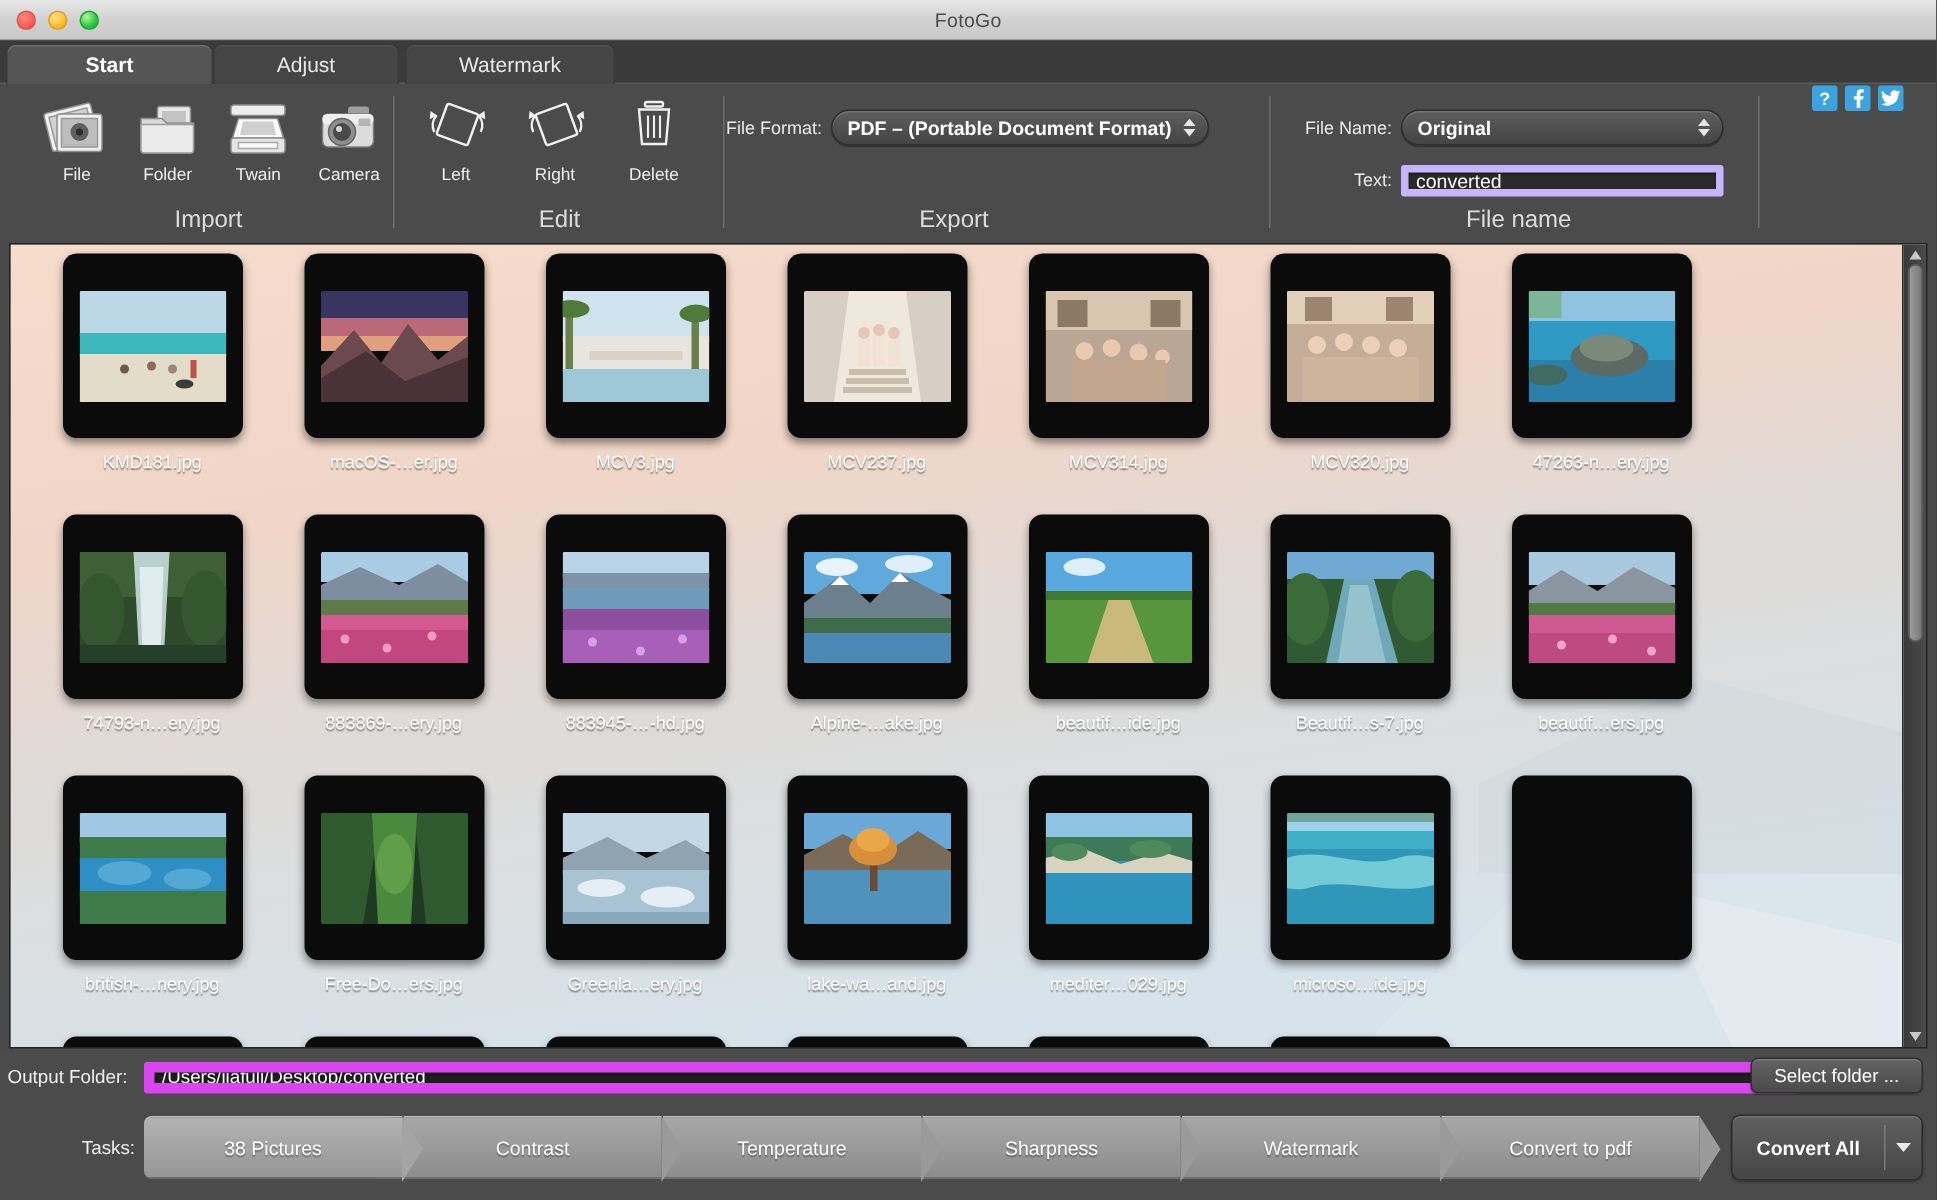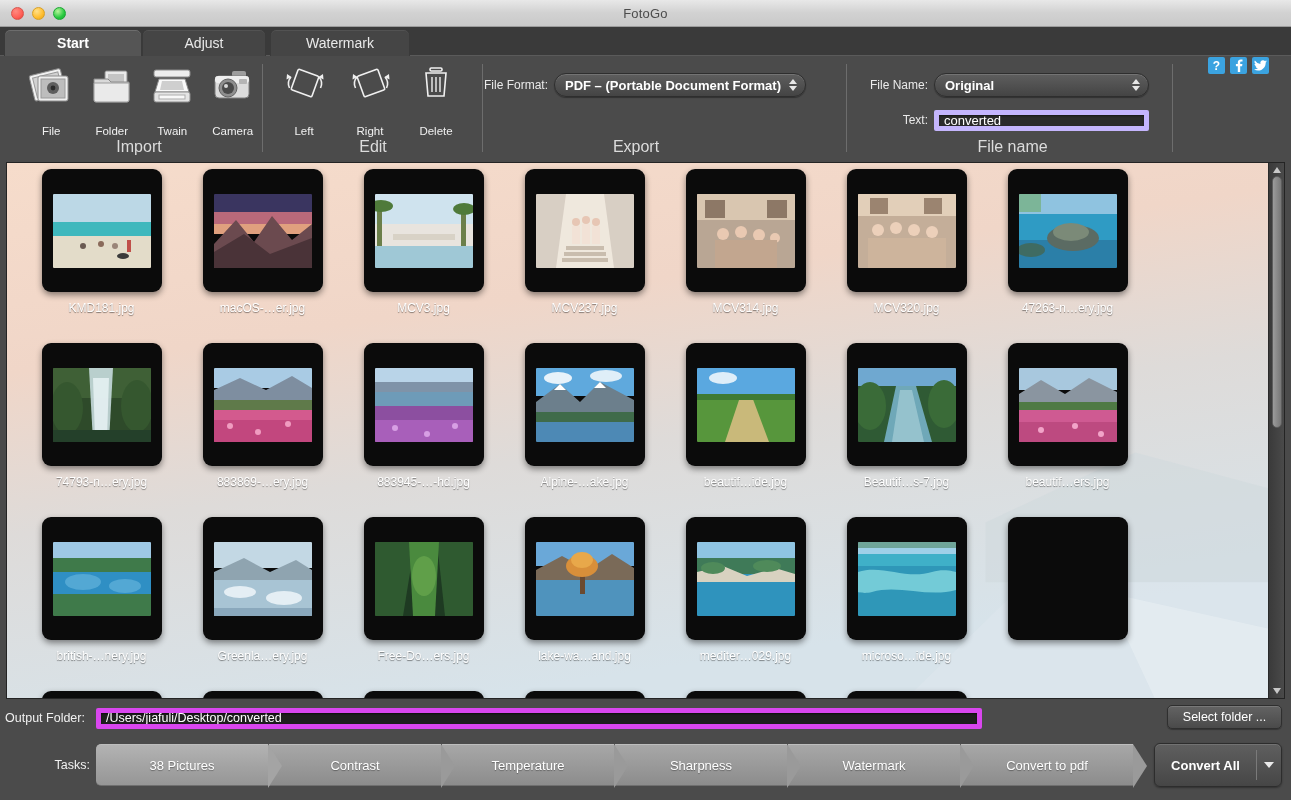--- a/index.html
+++ b/index.html
@@ -78,21 +78,21 @@
   .divider {
     position: absolute; top: 8px; width: 1px; height: 88px;
     background: #6d6d6d;
   }
 
   .ribbon-btn {
     width: 56px; display: flex; flex-direction: column;
     align-items: center; cursor: default; padding-top: 6px;
   }
   .ribbon-btn .glyph { height: 48px; display:flex; align-items:center; justify-content:center; }
-  .ribbon-btn .blabel { font-size: 11.5px; color: #f0f0f0; margin-top: 15px; text-align: center; }
+  .ribbon-btn .blabel { font-size: 11.5px; color: #f0f0f0; margin-top: 1px; text-align: center; }
 
   
   .g-import { left: 22px; width: 234px; }
   .g-import .group-items { padding-left: 6px; gap: 14px; }
   .g-edit { left: 272px; width: 202px; }
   .g-edit .group-items { padding-left: 4px; gap: 10px; }
   .g-export { left: 462px; width: 348px; }
   .g-fname { left: 860px; width: 305px; }
 
   
@@ -207,22 +207,22 @@
   }
 
   
   .bottom {
     position: absolute; left: 0; top: 700px; width: 1291px; height: 100px;
     background: #4b4b4b;
   }
   .out-row { position: absolute; left: 0; top: 6px; width: 1291px; height: 24px; display:flex; align-items:center; }
   .out-label { width: 96px; text-align: center; font-size: 12.5px; color: #f0f0f0; padding-right: 6px; }
   .out-field {
-    width: 886px; height: 21px; background: #1e1e1e;
-    border: 5px solid #d946ef; border-radius: 2px;
+    width: 1103px; height: 21px; background: #1e1e1e;
+    border: 7px solid #d946ef; border-radius: 2px;
     color: #ffffff; font-size: 12.5px;
     display: flex; align-items: center; padding: 0 5px;
     box-shadow: inset 0 1px 2px rgba(0,0,0,.55);
     cursor: text; white-space: nowrap; overflow: hidden;
   }
   .btn-select {
     position: absolute; right: 9px; top: 5px;
     width: 115px; height: 24px; border-radius: 5px;
     background: linear-gradient(to bottom, #636363, #4a4a4a);
     border: 1px solid #2f2f2f;
@@ -690,41 +690,41 @@
                   <rect y="52" width="98" height="22" fill="#3f7a4a"></rect>
                   <ellipse cx="30" cy="40" rx="18" ry="8" fill="#53a8d4"></ellipse>
                   <ellipse cx="72" cy="44" rx="16" ry="7" fill="#53a8d4"></ellipse>
                 </svg></div>
             </div>
             <div class="cap">british-…nery.jpg</div>
           </div>
           <div class="cell">
             <div class="thumb-card">
               <div class="thumb-img"><svg width="98" height="74" viewBox="0 0 98 74">
+                  <rect width="98" height="74" fill="#1e3a22"></rect>
+                  <path d="M0 0 L40 0 L28 74 L0 74Z" fill="#2f5a30"></path>
+                  <path d="M62 0 L98 0 L98 74 L70 74Z" fill="#2f5a30"></path>
+                  <path d="M34 0 L64 0 L60 74 L38 74Z" fill="#4a8a3e"></path>
+                  <ellipse cx="49" cy="34" rx="12" ry="20" fill="#6aa84f" opacity="0.7"></ellipse>
+                </svg></div>
+            </div>
+            <div class="cap">Free-Do…ers.jpg</div>
+          </div>
+          <div class="cell">
+            <div class="thumb-card">
+              <div class="thumb-img"><svg width="98" height="74" viewBox="0 0 98 74">
                   <rect width="98" height="26" fill="#c3d8e4"></rect>
                   <path d="M0 30 L30 16 L56 30 L82 18 L98 28 L98 40 L0 40Z" fill="#8fa4b0"></path>
                   <rect y="38" width="98" height="36" fill="#a8c4d4"></rect>
                   <ellipse cx="26" cy="50" rx="16" ry="6" fill="#e4eef4"></ellipse>
                   <ellipse cx="70" cy="56" rx="18" ry="7" fill="#e4eef4"></ellipse>
                   <rect y="66" width="98" height="8" fill="#8aa8bc"></rect>
                 </svg></div>
             </div>
             <div class="cap">Greenla…ery.jpg</div>
-          </div>
-          <div class="cell">
-            <div class="thumb-card">
-              <div class="thumb-img"><svg width="98" height="74" viewBox="0 0 98 74">
-                  <rect width="98" height="74" fill="#1e3a22"></rect>
-                  <path d="M0 0 L40 0 L28 74 L0 74Z" fill="#2f5a30"></path>
-                  <path d="M62 0 L98 0 L98 74 L70 74Z" fill="#2f5a30"></path>
-                  <path d="M34 0 L64 0 L60 74 L38 74Z" fill="#4a8a3e"></path>
-                  <ellipse cx="49" cy="34" rx="12" ry="20" fill="#6aa84f" opacity="0.7"></ellipse>
-                </svg></div>
-            </div>
-            <div class="cap">Free-Do…ers.jpg</div>
           </div>
           <div class="cell">
             <div class="thumb-card">
               <div class="thumb-img"><svg width="98" height="74" viewBox="0 0 98 74">
                   <rect width="98" height="24" fill="#6aa8d8"></rect>
                   <path d="M0 28 L26 14 L52 28 L76 12 L98 26 L98 40 L0 40Z" fill="#7a6a58"></path>
                   <rect y="38" width="98" height="36" fill="#4f93bd"></rect>
                   <rect x="44" y="22" width="5" height="30" fill="#6b4a30"></rect>
                   <ellipse cx="46" cy="24" rx="16" ry="11" fill="#d88f3a"></ellipse>
                   <ellipse cx="46" cy="18" rx="11" ry="8" fill="#e8a84a"></ellipse>

